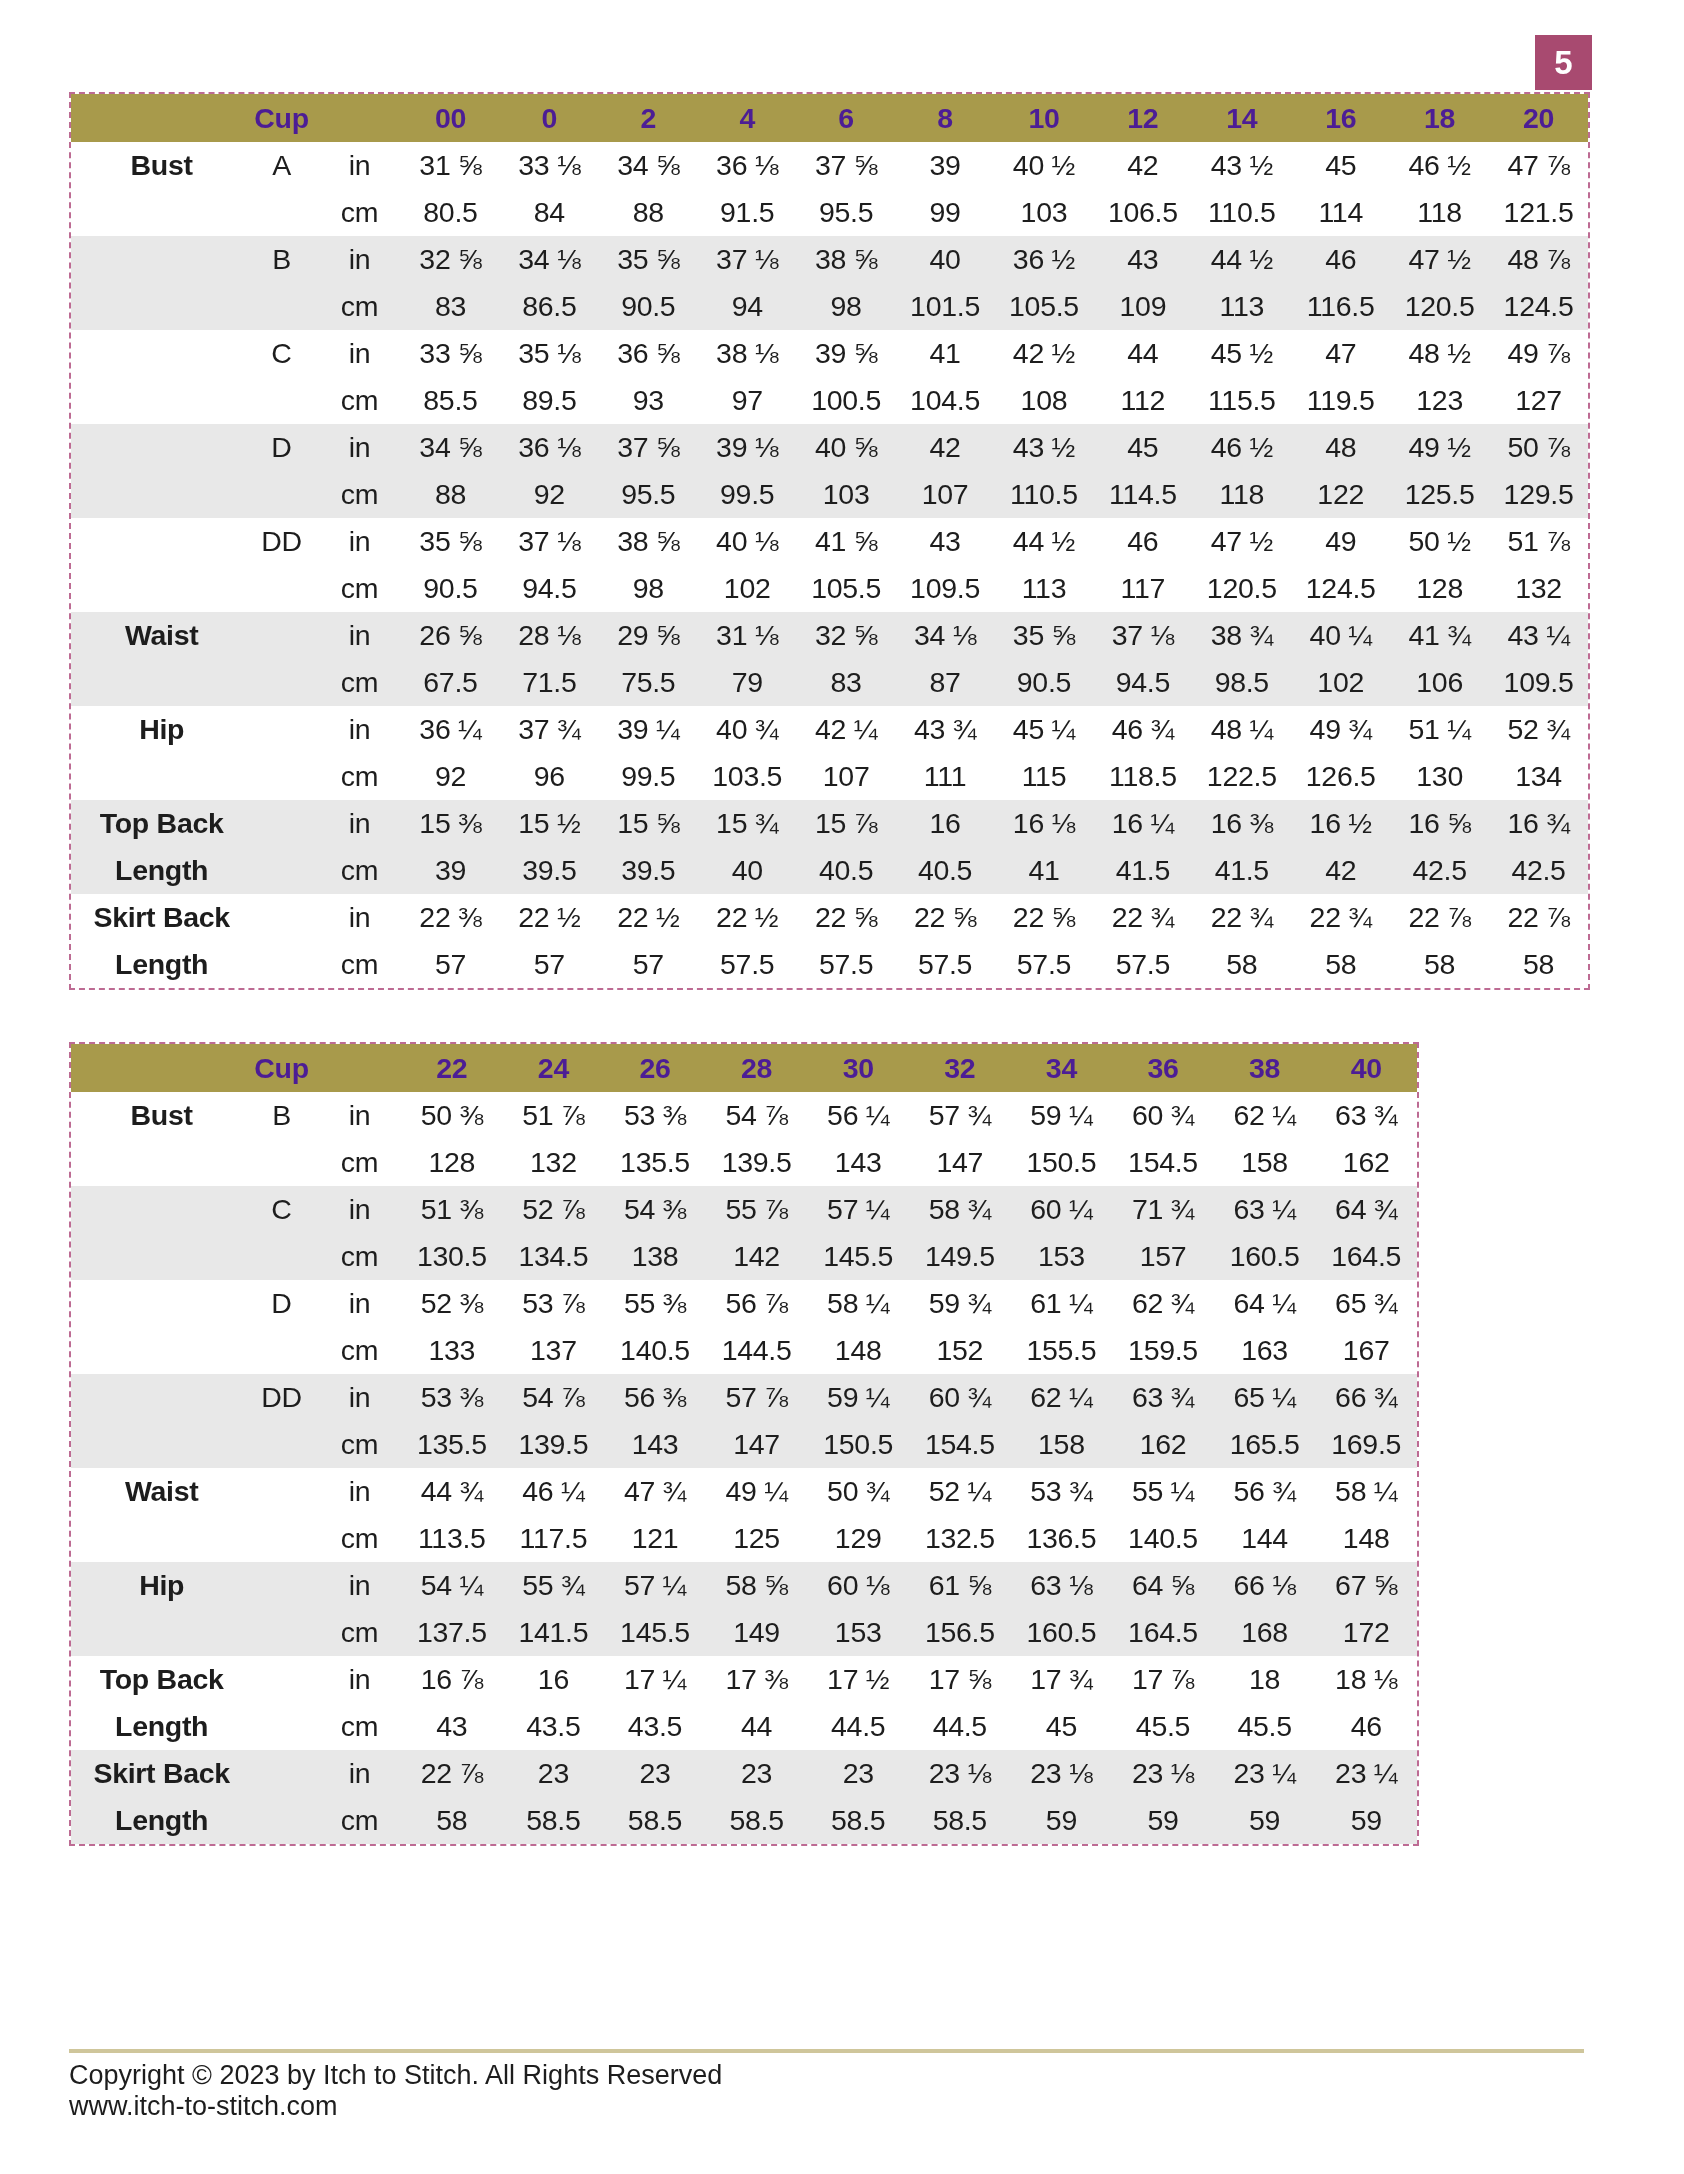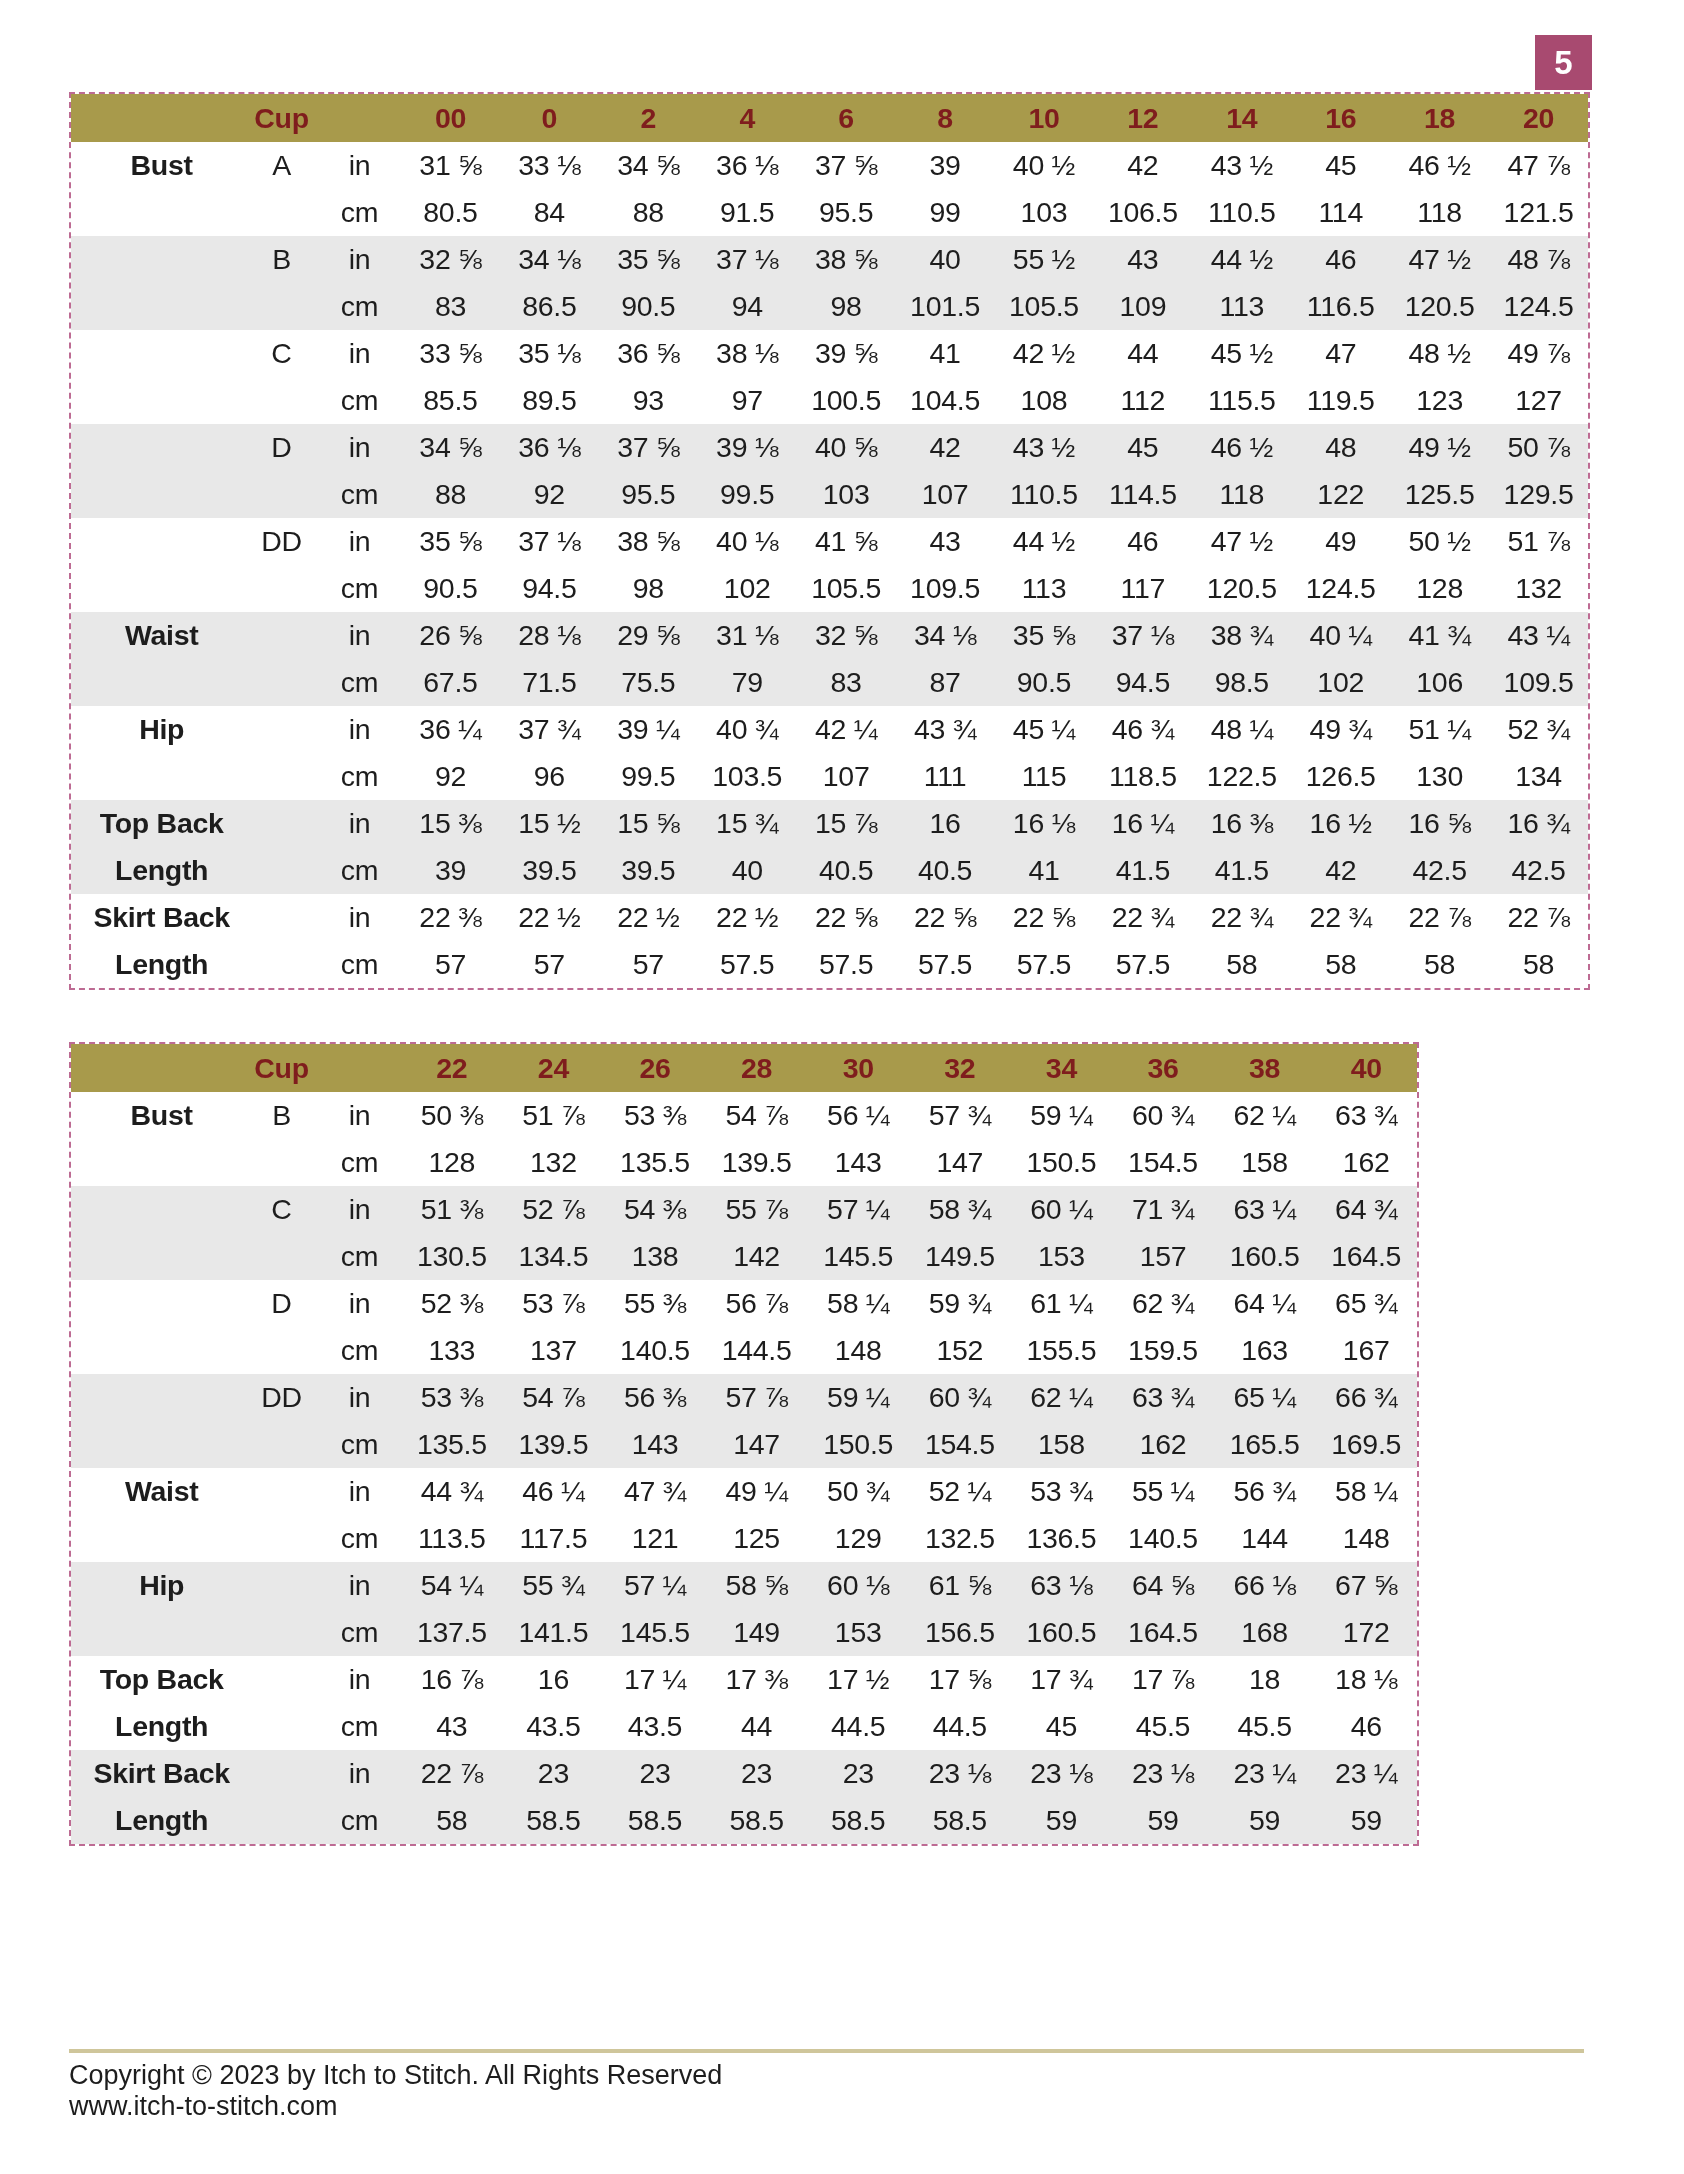--- a/index.html
+++ b/index.html
@@ -27,21 +27,21 @@
     border:2.8px dashed var(--border-pink);
     background:#ffffff;
   }
   #table1{top:92px;width:1521px;}
   #table2{top:1042px;width:1350px;}
   .row{
     display:grid;align-items:center;
     height:47px;font-size:28.5px;letter-spacing:-0.3px;
   }
   .row.thead{
-    height:48px;background:var(--header-gold);color:#7f1d1d;font-weight:bold;
+    height:48px;background:var(--header-gold);color:#4c1d95;font-weight:bold;
   }
   .row.shaded{background:var(--row-gray);}
   .c{white-space:nowrap;overflow:visible;}
   .c-label{text-align:center;padding-left:7.3px;font-weight:bold;}
   .c-cup{text-align:center;}
   .c-unit{text-align:center;}
   .c-val{text-align:center;}
   .thead .c-cup{font-weight:bold;}
   .footer-line{
     position:absolute;left:69px;top:2049px;width:1515px;height:3.7px;
@@ -114,21 +114,21 @@
     <div class="row shaded" style="grid-template-columns: 174px 73px 83px repeat(12, 1fr);">
       <div class="c c-label"></div>
       <div class="c c-cup">B</div>
       <div class="c c-unit">in</div>
       <div class="c c-val">32 ⅝</div>
       <div class="c c-val">34 ⅛</div>
       <div class="c c-val">35 ⅝</div>
       <div class="c c-val">37 ⅛</div>
       <div class="c c-val">38 ⅝</div>
       <div class="c c-val">40</div>
-      <div class="c c-val">55 ½</div>
+      <div class="c c-val">36 ½</div>
       <div class="c c-val">43</div>
       <div class="c c-val">44 ½</div>
       <div class="c c-val">46</div>
       <div class="c c-val">47 ½</div>
       <div class="c c-val">48 ⅞</div>
     </div>
     <div class="row shaded" style="grid-template-columns: 174px 73px 83px repeat(12, 1fr);">
       <div class="c c-label"></div>
       <div class="c c-cup"></div>
       <div class="c c-unit">cm</div>

